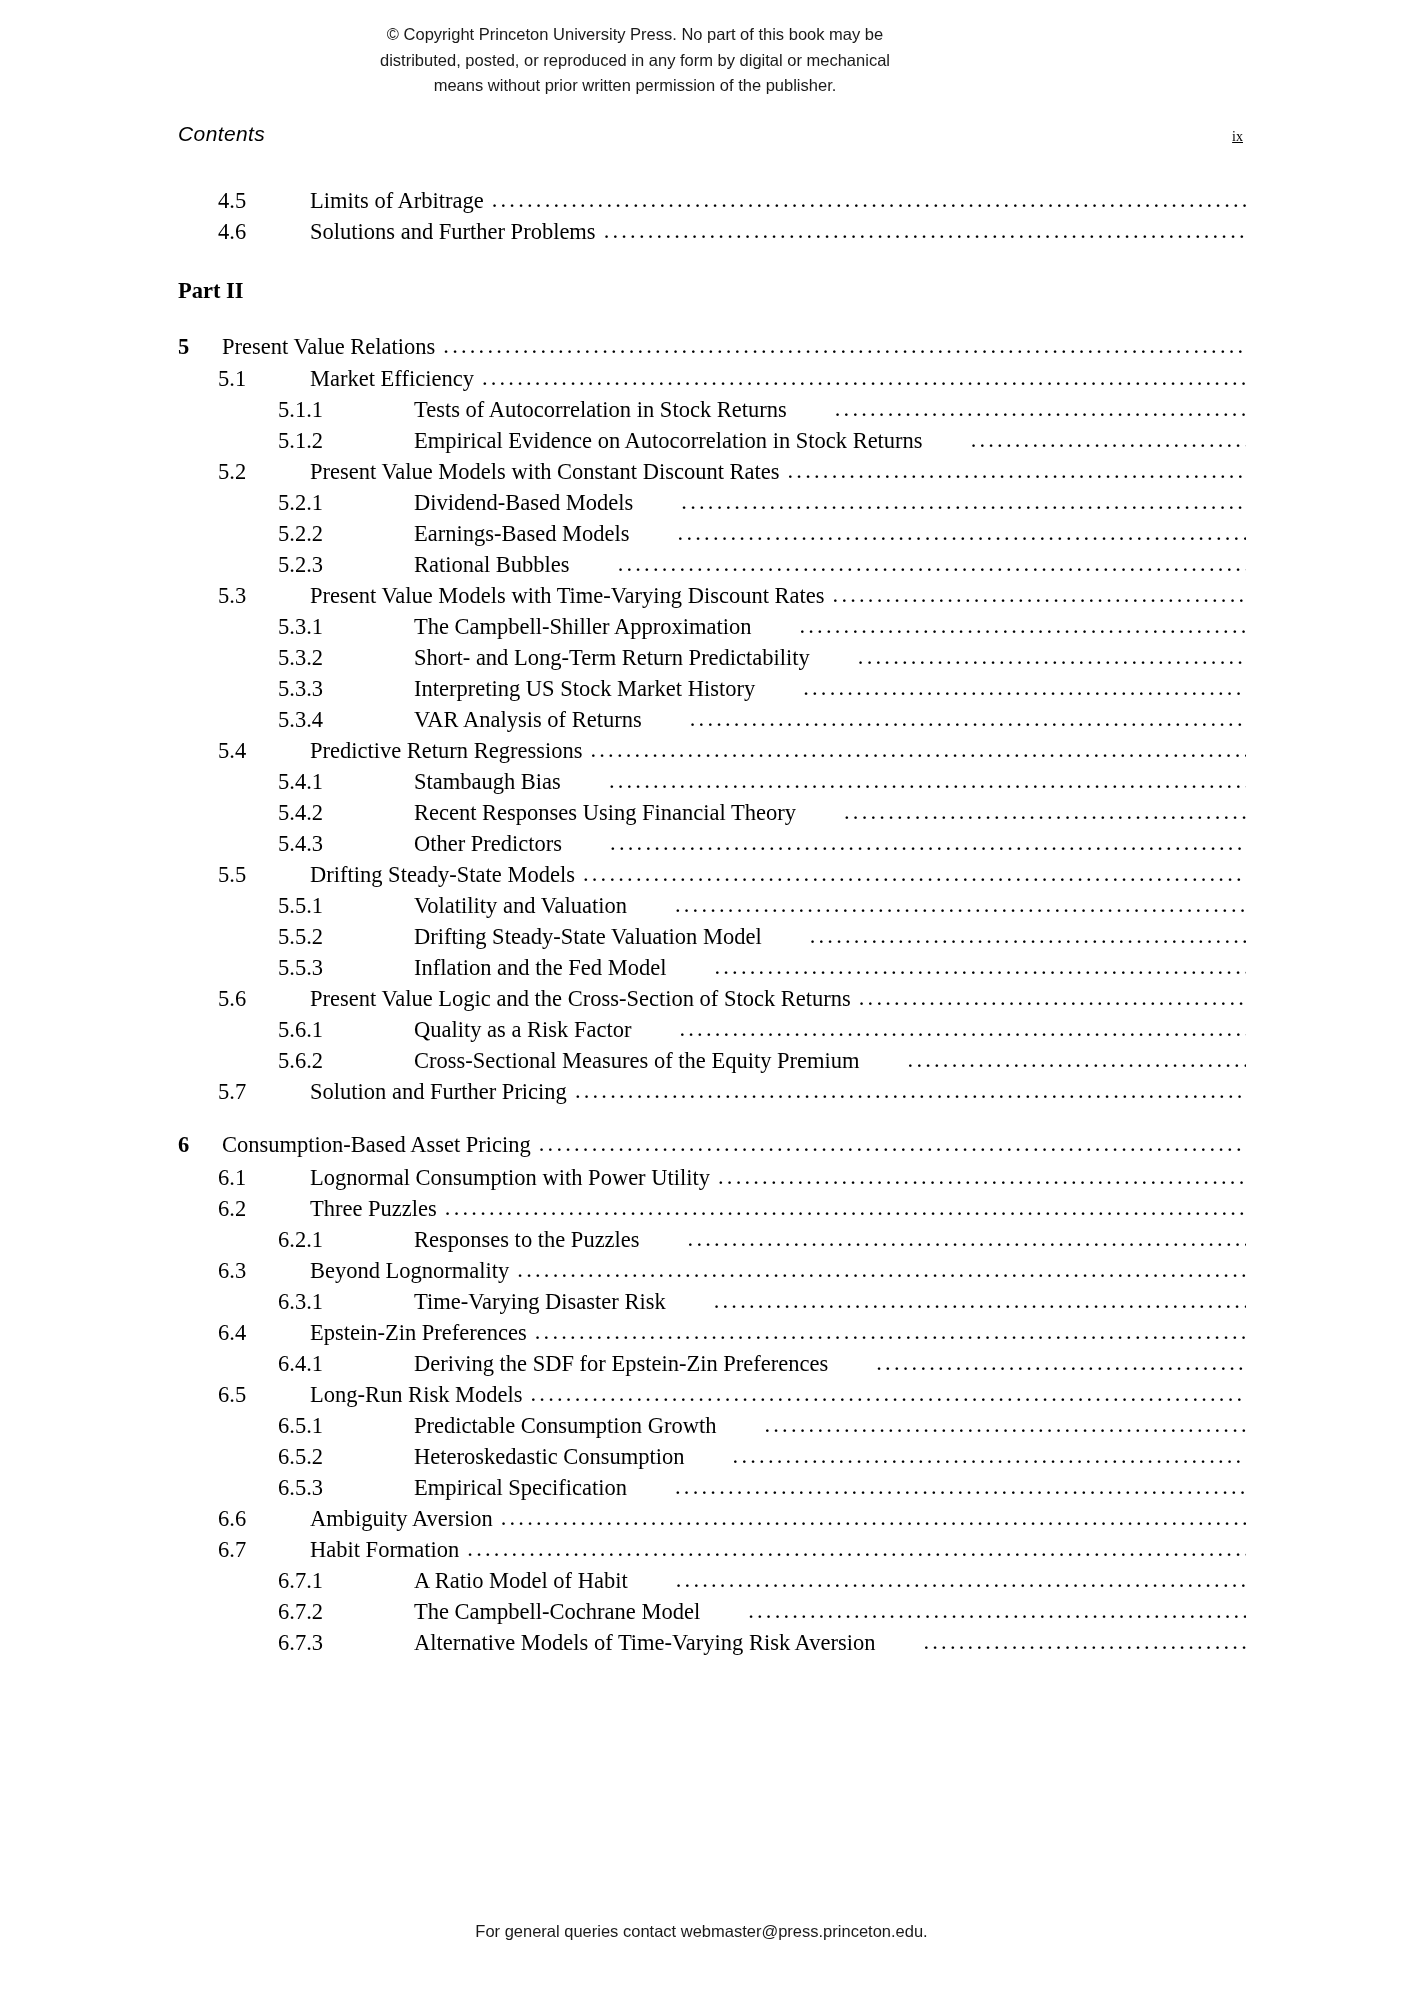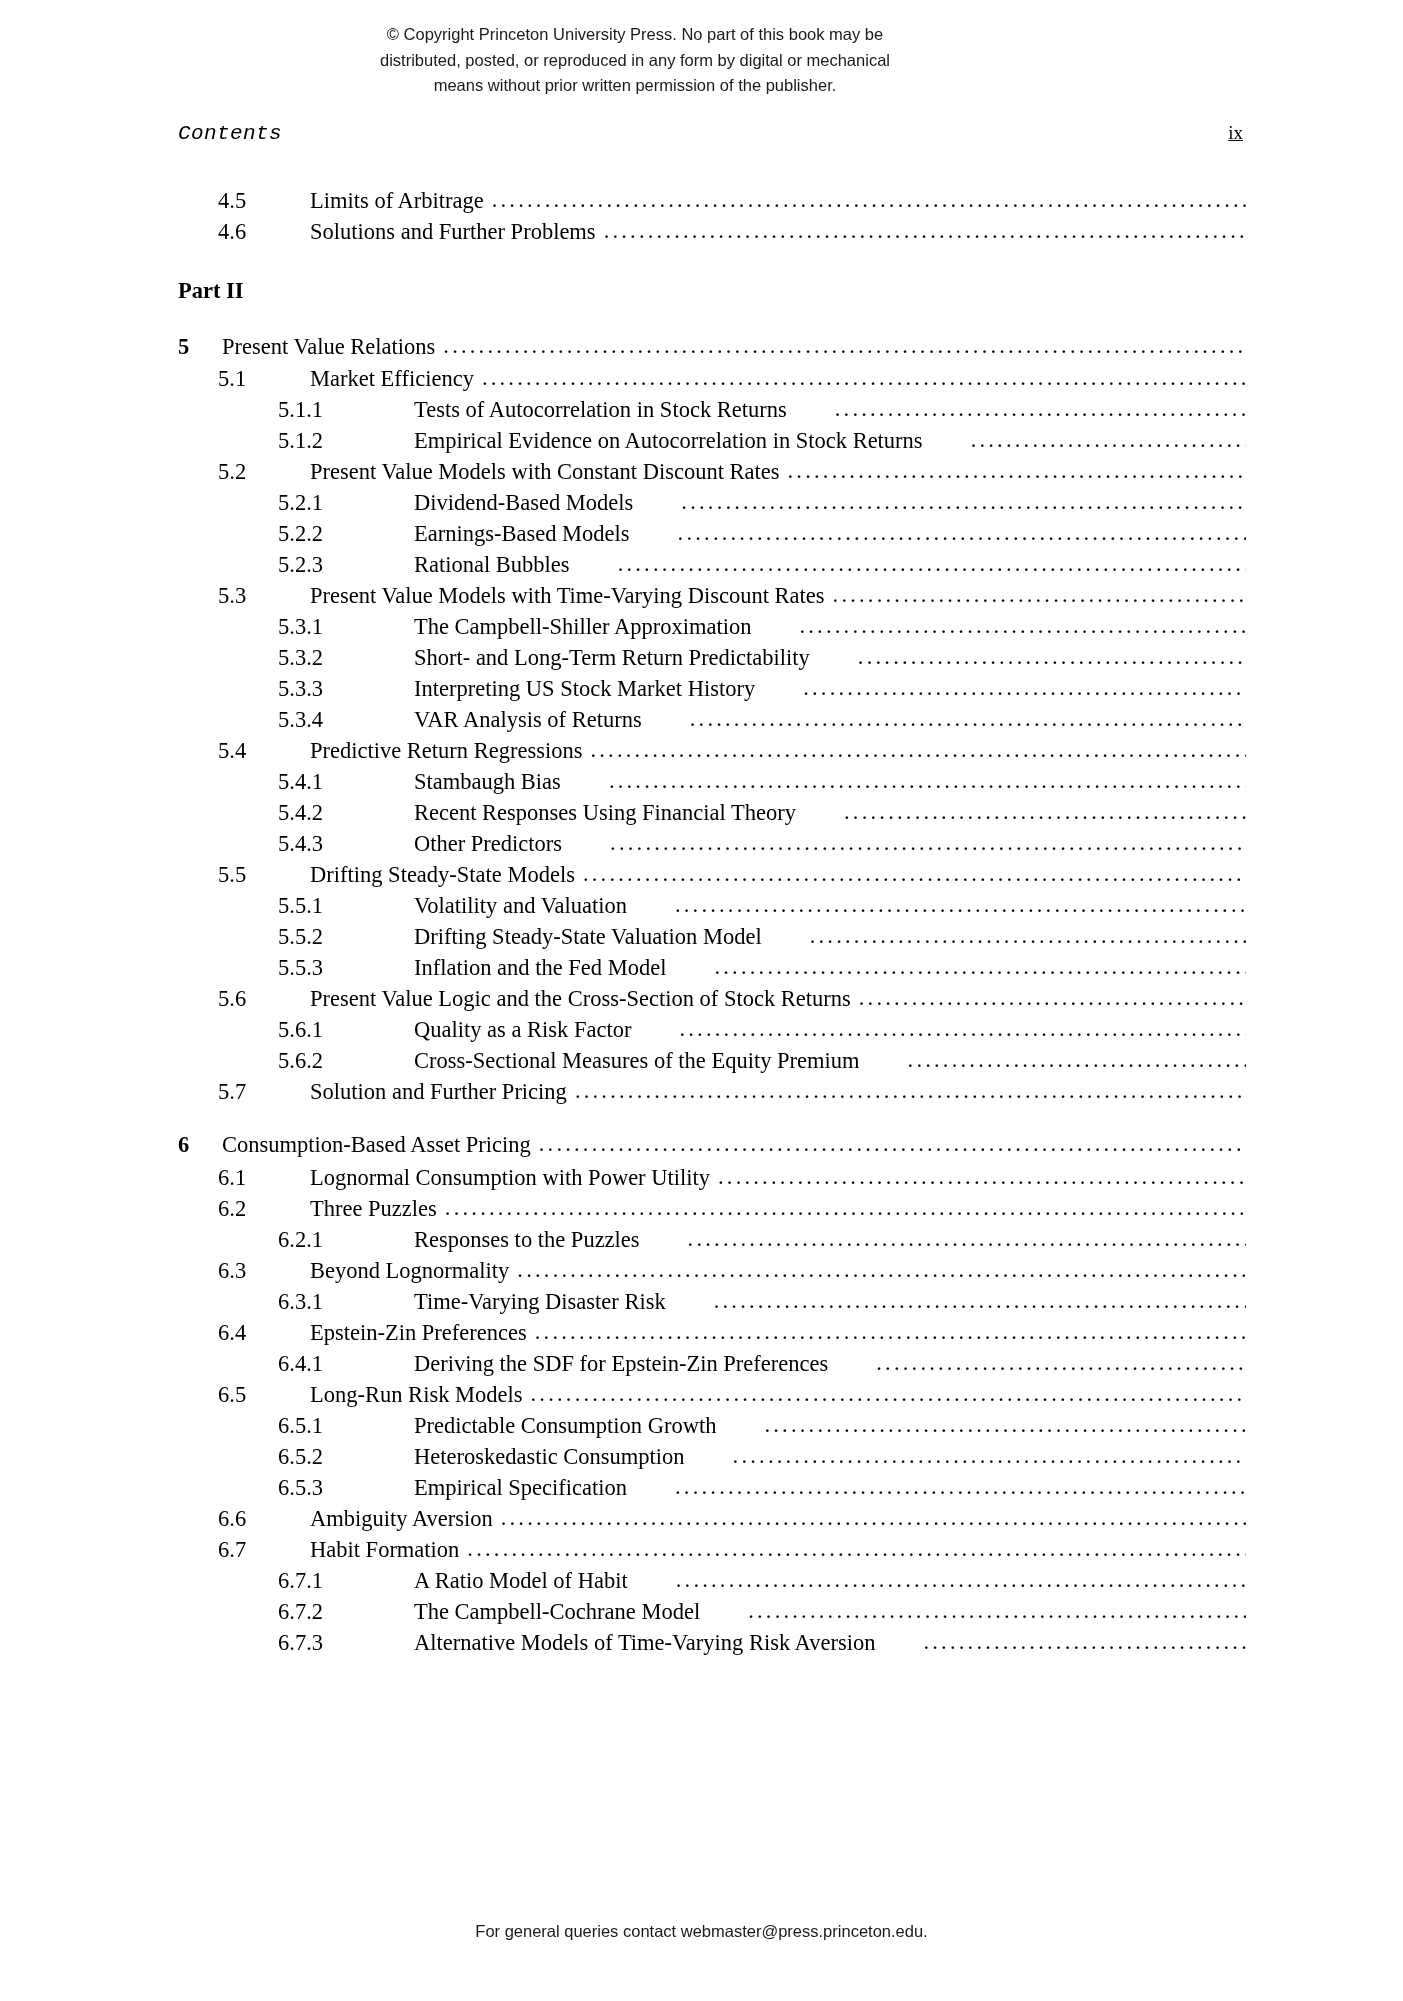--- a/index.html
+++ b/index.html
@@ -39,27 +39,27 @@
   .running-head {
     position: absolute;
     top: 122px;
     left: 178px;
     width: 1065px;
     display: flex;
     justify-content: space-between;
     align-items: baseline;
   }
   .running-head .rh-title {
-    font-family: Liberation Mono, monospace;
+    font-family: Liberation Sans, sans-serif;
     font-style: italic;
     font-size: 21px;
     letter-spacing: 0.4px;
   }
   .running-head .rh-page {
-    font-size: 19px;
+    font-size: 14px;
     text-decoration: underline;
   }
   .toc {
     position: absolute;
     top: 190px;
     left: 178px;
     width: 1070px;
   }
   .row {
     display: flex;

